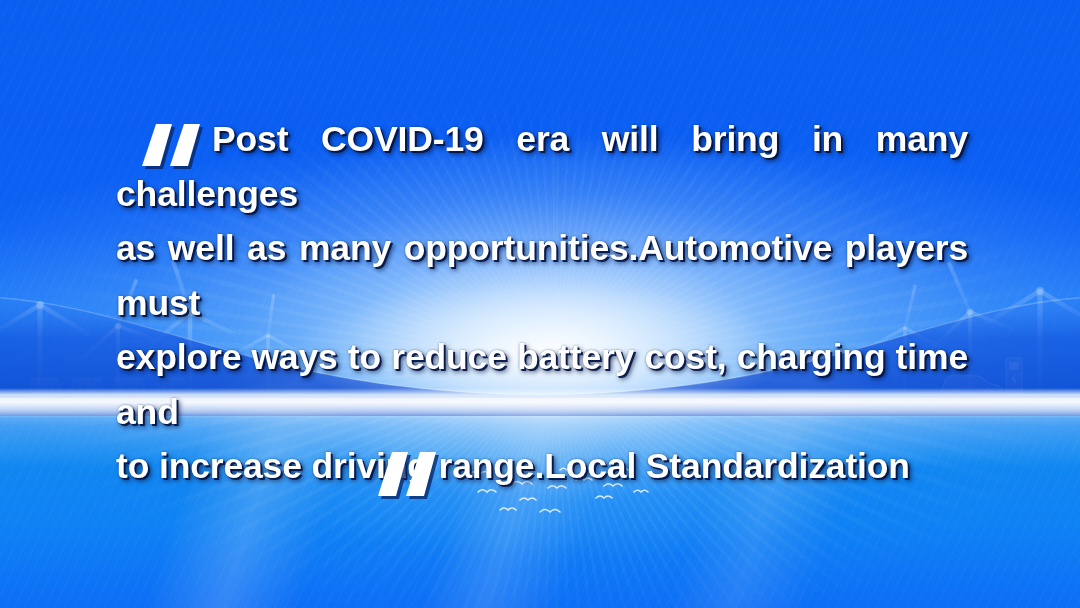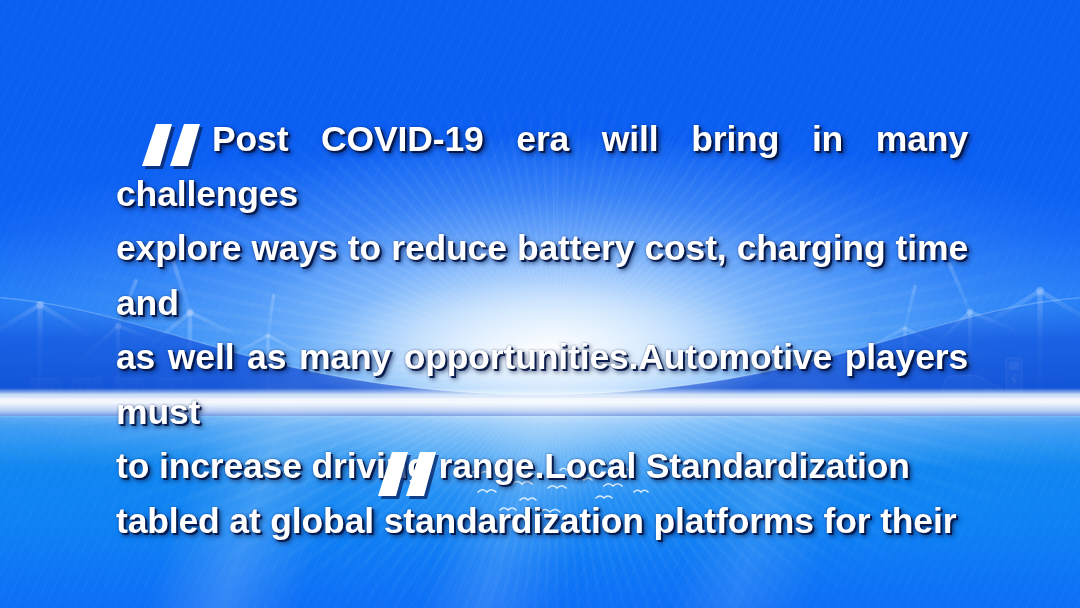--- a/index.html
+++ b/index.html
@@ -335,24 +335,23 @@
           <path d="M18,4 L34,4 L22,46 L4,46 Z" fill="#0a2a6e" opacity="0.85" transform="translate(3,3)"></path>
           <path d="M46,4 L62,4 L50,46 L32,46 Z" fill="#0a2a6e" opacity="0.85" transform="translate(3,3)"></path>
           <path d="M18,4 L34,4 L22,46 L4,46 Z"></path>
           <path d="M46,4 L62,4 L50,46 L32,46 Z"></path>
         </g>
       </svg>
     </span>
 
     <div class="quote-text">
       <p class="quote-line"><span class="lead"></span><span>Post COVID-19 era will bring in many challenges</span></p>
+      <p class="quote-line"><span>as well as many opportunities.Automotive players must</span></p>
       <p class="quote-line"><span>explore ways to reduce battery cost, charging time and</span></p>
-      <p class="quote-line"><span>as well as many opportunities.Automotive players must</span></p>
       <p class="quote-line"><span>to increase driving range.Local Standardization</span></p>
-      <p class="quote-line"><span>tabled at global standardization platforms for their</span></p>
       <p class="quote-line last"></p>
     </div>
 
     <span class="quote-mark" style="left:258px; top:336px;">
       <svg width="72" height="52" viewBox="0 0 72 52" aria-hidden="true">
         <g fill="#ffffff" stroke="none">
           <path d="M18,4 L34,4 L22,48 L4,48 Z" fill="#0a2a6e" opacity="0.8" transform="translate(3,3)"></path>
           <path d="M46,4 L62,4 L50,48 L32,48 Z" fill="#0a2a6e" opacity="0.8" transform="translate(3,3)"></path>
           <path d="M18,4 L34,4 L22,48 L4,48 Z"></path>
           <path d="M46,4 L62,4 L50,48 L32,48 Z"></path>

